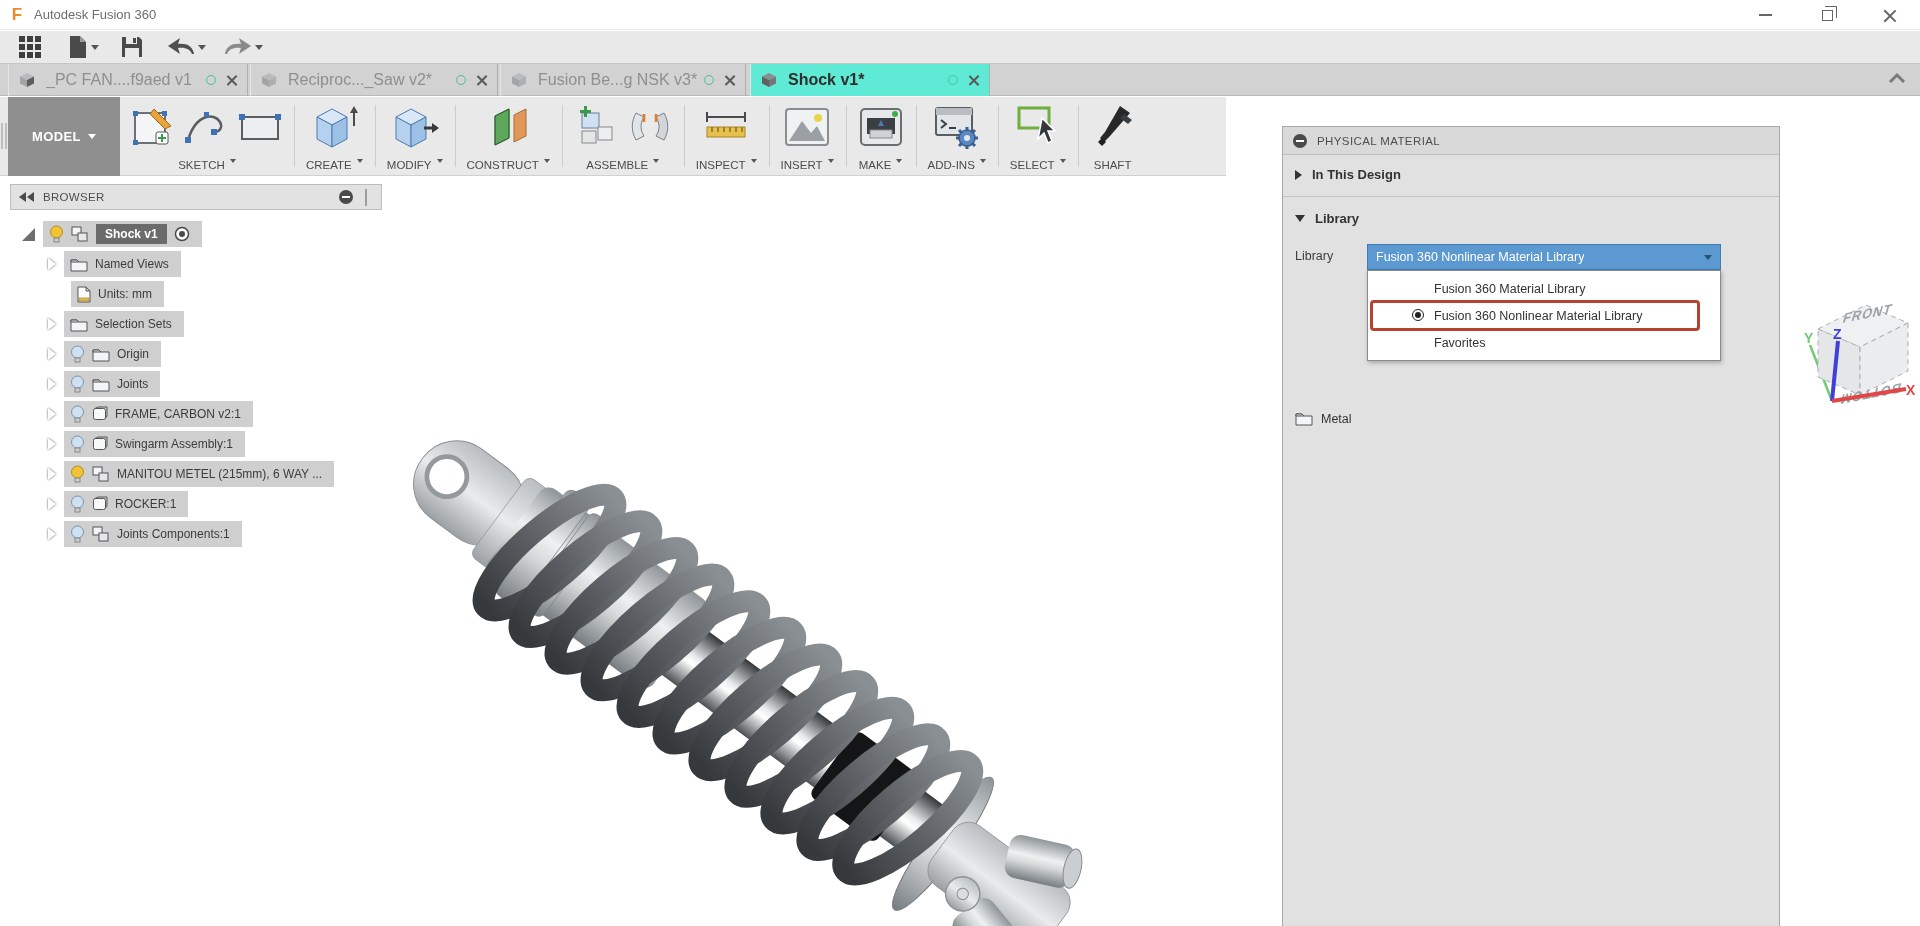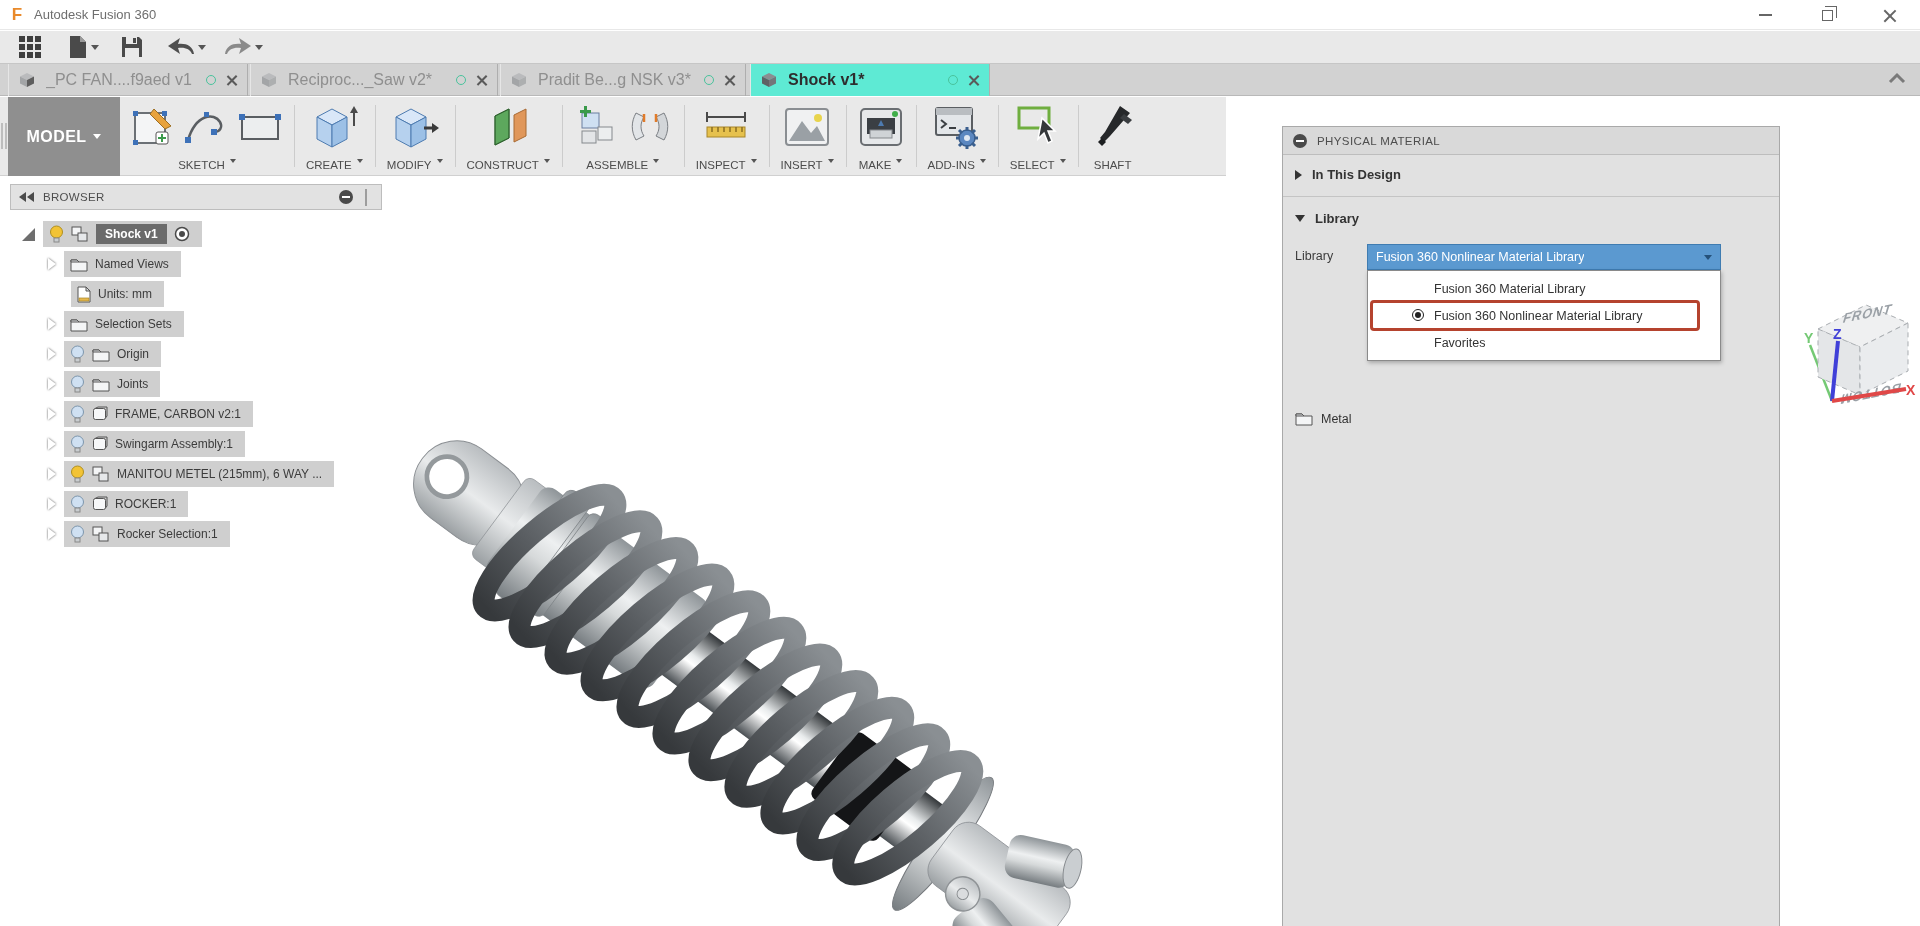--- a/index.html
+++ b/index.html
@@ -42,21 +42,21 @@
   .tab-x { margin-right:10px; flex:0 0 auto; position:relative; width:11px; height:11px; }
   .tab-x::before,.tab-x::after { content:""; position:absolute; left:5px; top:-1px; width:2.4px; height:13px; background:#5a5a5a; }
   .tab-x::before { transform:rotate(45deg);} .tab-x::after { transform:rotate(-45deg);}
   .tabbar-collapse { position:absolute; right:14px; top:8px; width:18px; height:12px; }
 
   
   .ribbon { position:absolute; left:0; top:97px; width:1226px; height:79px; background:#e9e9e9; border-bottom:1px solid #d0d0d0; display:flex; }
   .ribbon-grip { width:8px; display:flex; align-items:center; justify-content:center; gap:2px; }
   .ribbon-grip i { display:block; width:2px; height:26px; background:#bdbdbd; }
   .model-block { width:112px; height:79px; background:#8f8f8f; display:flex; align-items:center; justify-content:center; gap:7px; }
-  .model-block span { color:#fff; font-weight:bold; font-size:16px; letter-spacing:.4px;text-align:right; }
+  .model-block span { color:#fff; font-weight:bold; font-size:13px; letter-spacing:.4px;text-align:right; }
   .model-block .caret { border-top-color:#fff; }
   .rib-group { display:flex; flex-direction:column; align-items:center; justify-content:flex-start; padding:6px 12px 0 12px; position:relative; }
   .rib-group + .rib-group::before { content:""; position:absolute; left:0; top:8px; bottom:8px; width:1px; background:#cccccc; }
   .rib-icons { height:48px; display:flex; align-items:center; gap:10px; }
   .rib-label { margin-top:8px; font-size:11.5px; color:#4c4c4c; display:flex; align-items:flex-start; gap:5px; }
   .rib-label .caret { border-top-width:4px; border-left-width:3.5px; border-right-width:3.5px; }
 
   
   .browser-header { position:absolute; left:10px; top:184px; width:372px; height:26px; background:#e2e2e2;
     border:1px solid #bdbdbd; display:flex; align-items:center; }
@@ -192,21 +192,21 @@
     <span class="tab-label">Reciproc..._Saw v2*</span>
     <span class="tab-dot"></span>
     <span class="tab-x"></span>
   </div>
   <div class="tab" style="left:500px; width:246px;">
     <svg class="tab-cube" width="17" height="16" viewBox="0 0 17 16" opacity=".55">
       <path d="M8,1 L15,4.5 L8,8 L1,4.5 Z" fill="#a7aaad"></path>
         <path d="M1,4.5 L8,8 L8,15 L1,11.5 Z" fill="#7e8184"></path>
         <path d="M15,4.5 L8,8 L8,15 L15,11.5 Z" fill="#909396"></path>
     </svg>
-    <span class="tab-label">Pradit Be...g NSK v3*</span>
+    <span class="tab-label">Fusion Be...g NSK v3*</span>
     <span class="tab-dot"></span>
     <span class="tab-x"></span>
   </div>
   <div class="tab active" style="left:750px; width:240px;">
     <svg class="tab-cube" width="17" height="16" viewBox="0 0 17 16">
       <path d="M8,1 L15,4.5 L8,8 L1,4.5 Z" fill="#8b8e91"></path>
         <path d="M1,4.5 L8,8 L8,15 L1,11.5 Z" fill="#5f6265"></path>
         <path d="M15,4.5 L8,8 L8,15 L15,11.5 Z" fill="#73767a"></path>
     </svg>
     <span class="tab-label">Shock v1*</span>
@@ -685,21 +685,21 @@
     <span class="tri-closed"></span>
     <div class="pill">
       <svg width="15" height="19" viewBox="0 0 15 19">
         <circle cx="7.5" cy="7" r="6" fill="#cfe0f2" stroke="#7d96ad"></circle>
           <rect x="5" y="13" width="5" height="4" fill="#c9cdd0" stroke="#888"></rect>
       </svg>
       <svg width="18" height="16" viewBox="0 0 18 16">
         <rect x="1" y="1" width="9" height="8" fill="#f4f5f6" stroke="#555"></rect>
           <rect x="7" y="7" width="9" height="8" fill="#e6e8ea" stroke="#555"></rect>
       </svg>
-      <span class="pill-label">Rocker Selection:1</span>
+      <span class="pill-label">Joints Components:1</span>
     </div>
   </div>
 </div>
 
 <div class="pm-panel">
   <div class="pm-header">
     <span class="circle-minus"></span>
     <span class="pm-header-title">PHYSICAL MATERIAL</span>
   </div>
 

